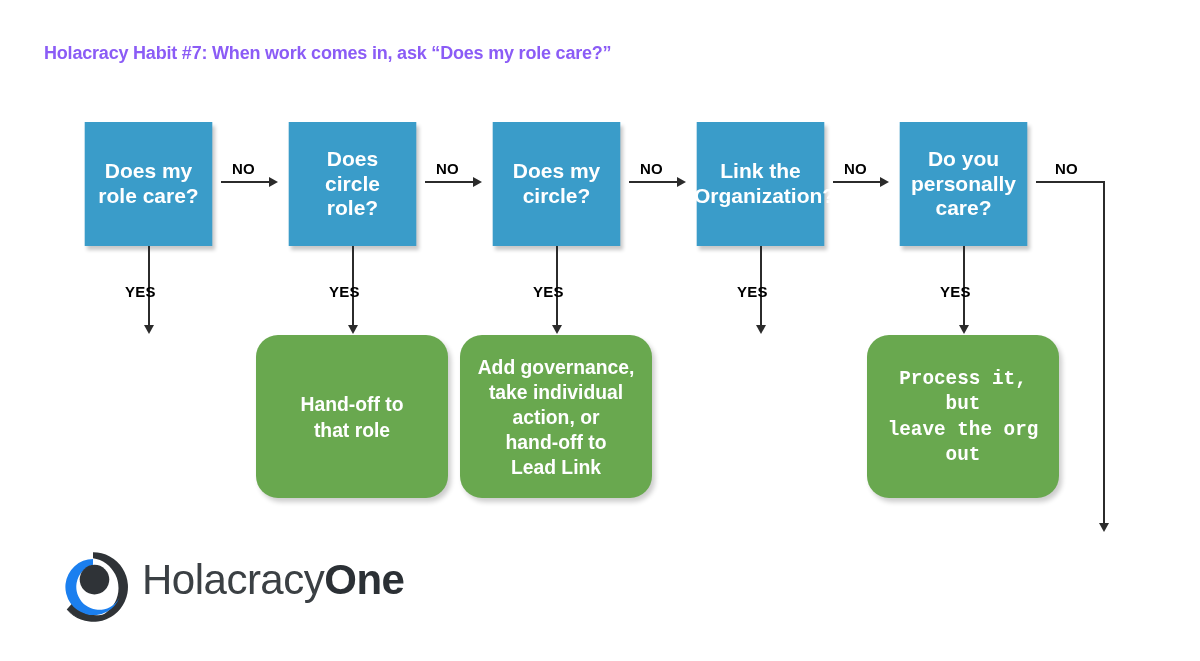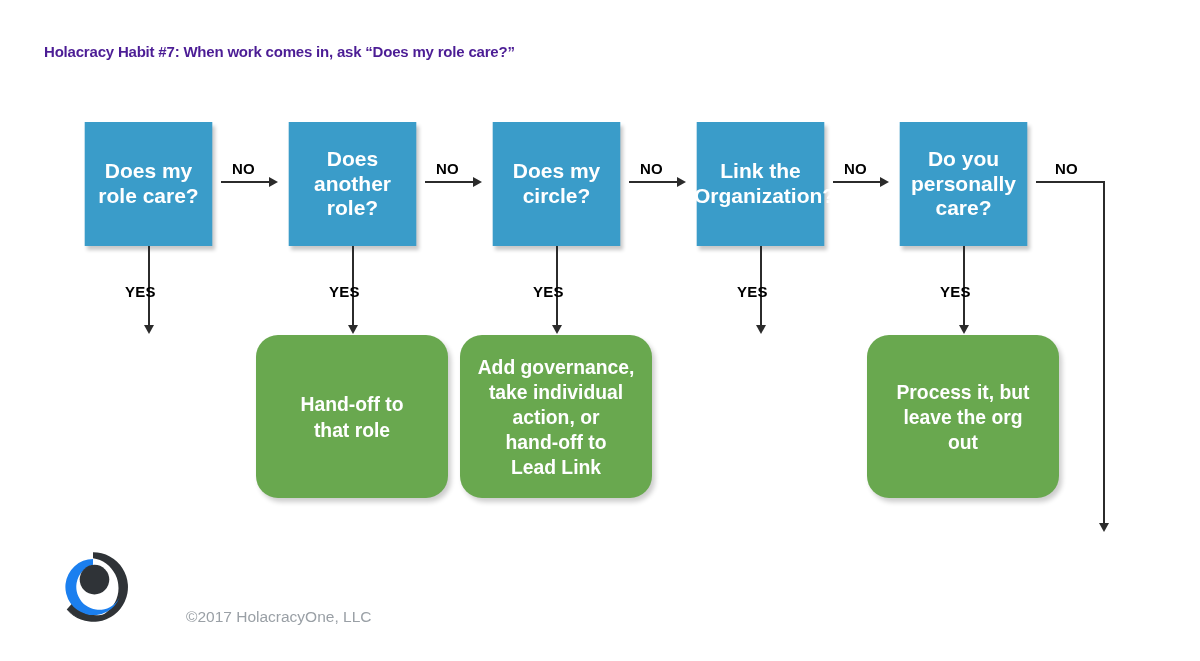--- a/index.html
+++ b/index.html
@@ -16,23 +16,23 @@
     height: 661px;
     background: #ffffff;
     overflow: hidden;
   }
 
   
   #page-title {
     position: absolute;
     left: 44px;
     top: 43px;
-    font-size: 15px;
-    font-weight: bold;
-    color: #4c1d95;
+    font-size: 18px;
+    font-weight: bold;
+    color: #8b5cf6;
     letter-spacing: -0.2px;
     white-space: nowrap;
     font-family: "Liberation Sans", sans-serif;
   }
 
   
   .decision-box {
     position: absolute;
     background: #3a9cc9;
     box-shadow: 3px 4px 4px rgba(0,0,0,0.22);
@@ -168,21 +168,21 @@
 
   <div id="page-title">Holacracy Habit #7: When work comes in, ask “Does my role care?”</div>
 
   <div class="decision-box" style="left:76px; top:122px; width:145px; height:124px;">
     <span class="bx-inner" style="white-space: pre-line;">Does my
 role care?</span>
   </div>
 
   <div class="decision-box" style="left:280px; top:122px; width:145px; height:124px;">
     <span class="bx-inner" style="white-space: pre-line;">Does
-another
+circle
 role?</span>
   </div>
 
   <div class="decision-box" style="left:484px; top:122px; width:145px; height:124px;">
     <span class="bx-inner" style="white-space: pre-line;">Does my
 circle?</span>
   </div>
 
   <div class="decision-box" style="left:688px; top:122px; width:145px; height:124px;">
     <span class="bx-inner" style="white-space: pre-line;">Link the
@@ -244,21 +244,21 @@
 
   <div class="action-box" style="left:460px; top:335px; width:192px; height:163px;">
     <span class="bx-inner" style="white-space: pre-line;">Add governance,
 take individual
 action, or
 hand-off to
 Lead Link</span>
   </div>
 
 
-  <div class="action-box" style="left:867px; top:335px; width:192px; height:163px;">
+  <div class="action-box" style="left:867px; top:335px; width:192px; height:163px;font-family:Liberation Mono, monospace;">
     <span class="bx-inner" style="white-space: pre-line;">Process it, but
 leave the org
 out</span>
   </div>
 
 
   <div id="logo-block">
     <svg id="logo-mark" viewBox="0 0 100 100" xmlns="http://www.w3.org/2000/svg">
 
       <path d="M50 3
@@ -269,16 +269,18 @@
 
       <path d="M14.5 80.5 A47 47 0 0 0 93 62 A41 41 0 0 1 22 72 Z" fill="#2f3337"></path>
 
       <path d="M50 12
                A38 38 0 1 0 86 64
                A31 31 0 1 1 50 20
                Z" fill="#1b7fef"></path>
 
       <circle cx="52" cy="40" r="20" fill="#2f3337"></circle>
     </svg>
-    <div id="logo-copyright">©2017 HolacracyOne, LLC</div>
+    <div id="logo-wordmark">
+      <span class="wm-light">Holacracy</span><span class="wm-bold">One</span>
+    </div>
   </div>
 
 </div>
 
 </body></html>

